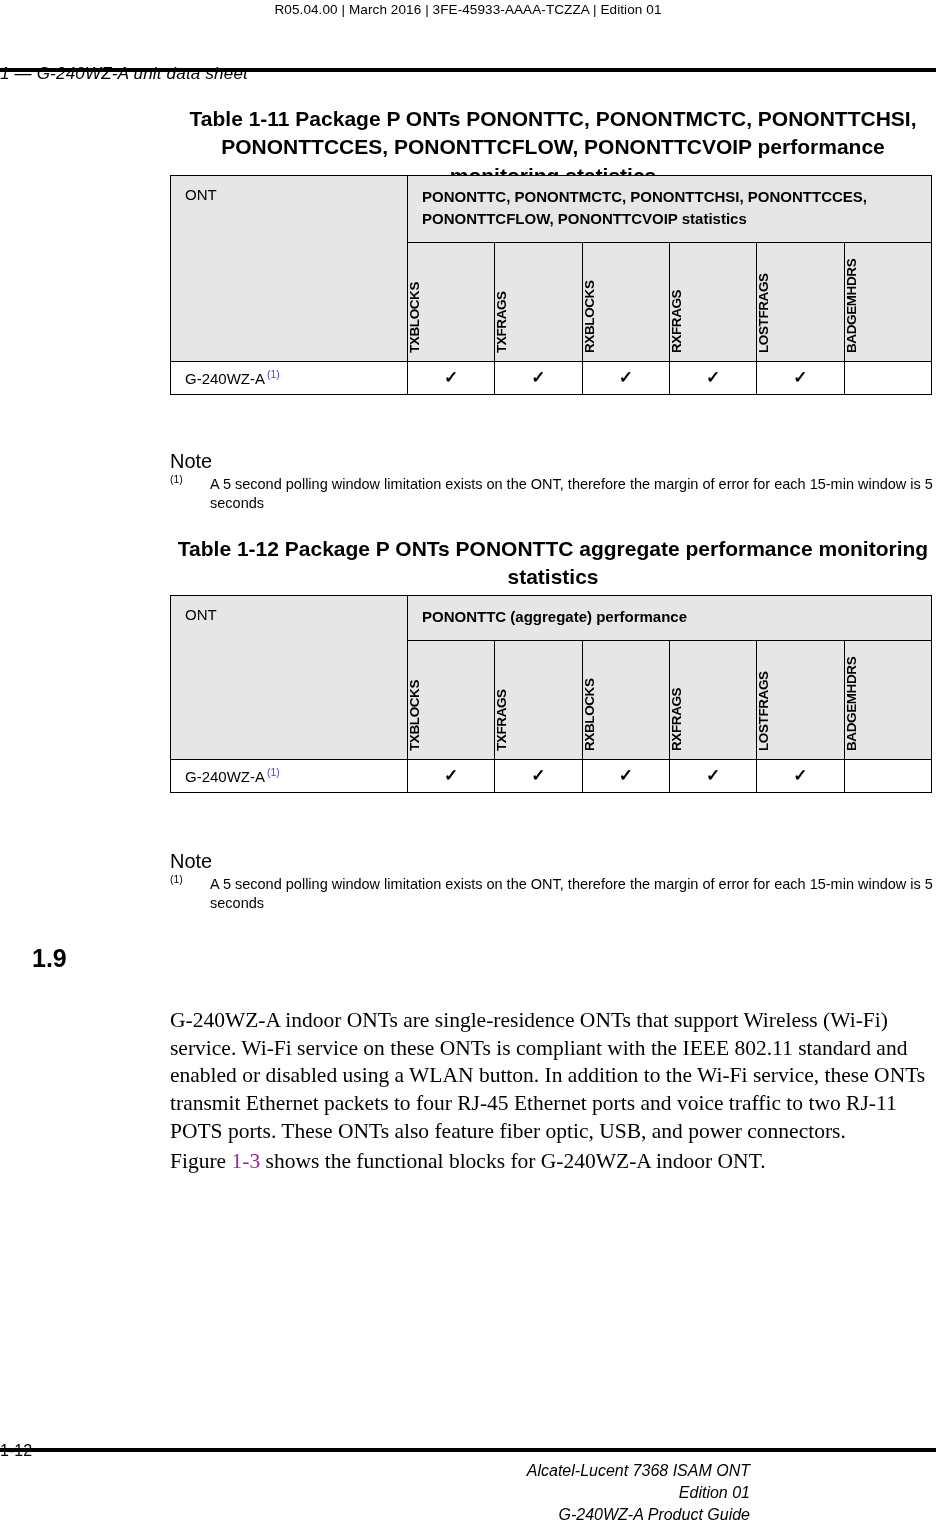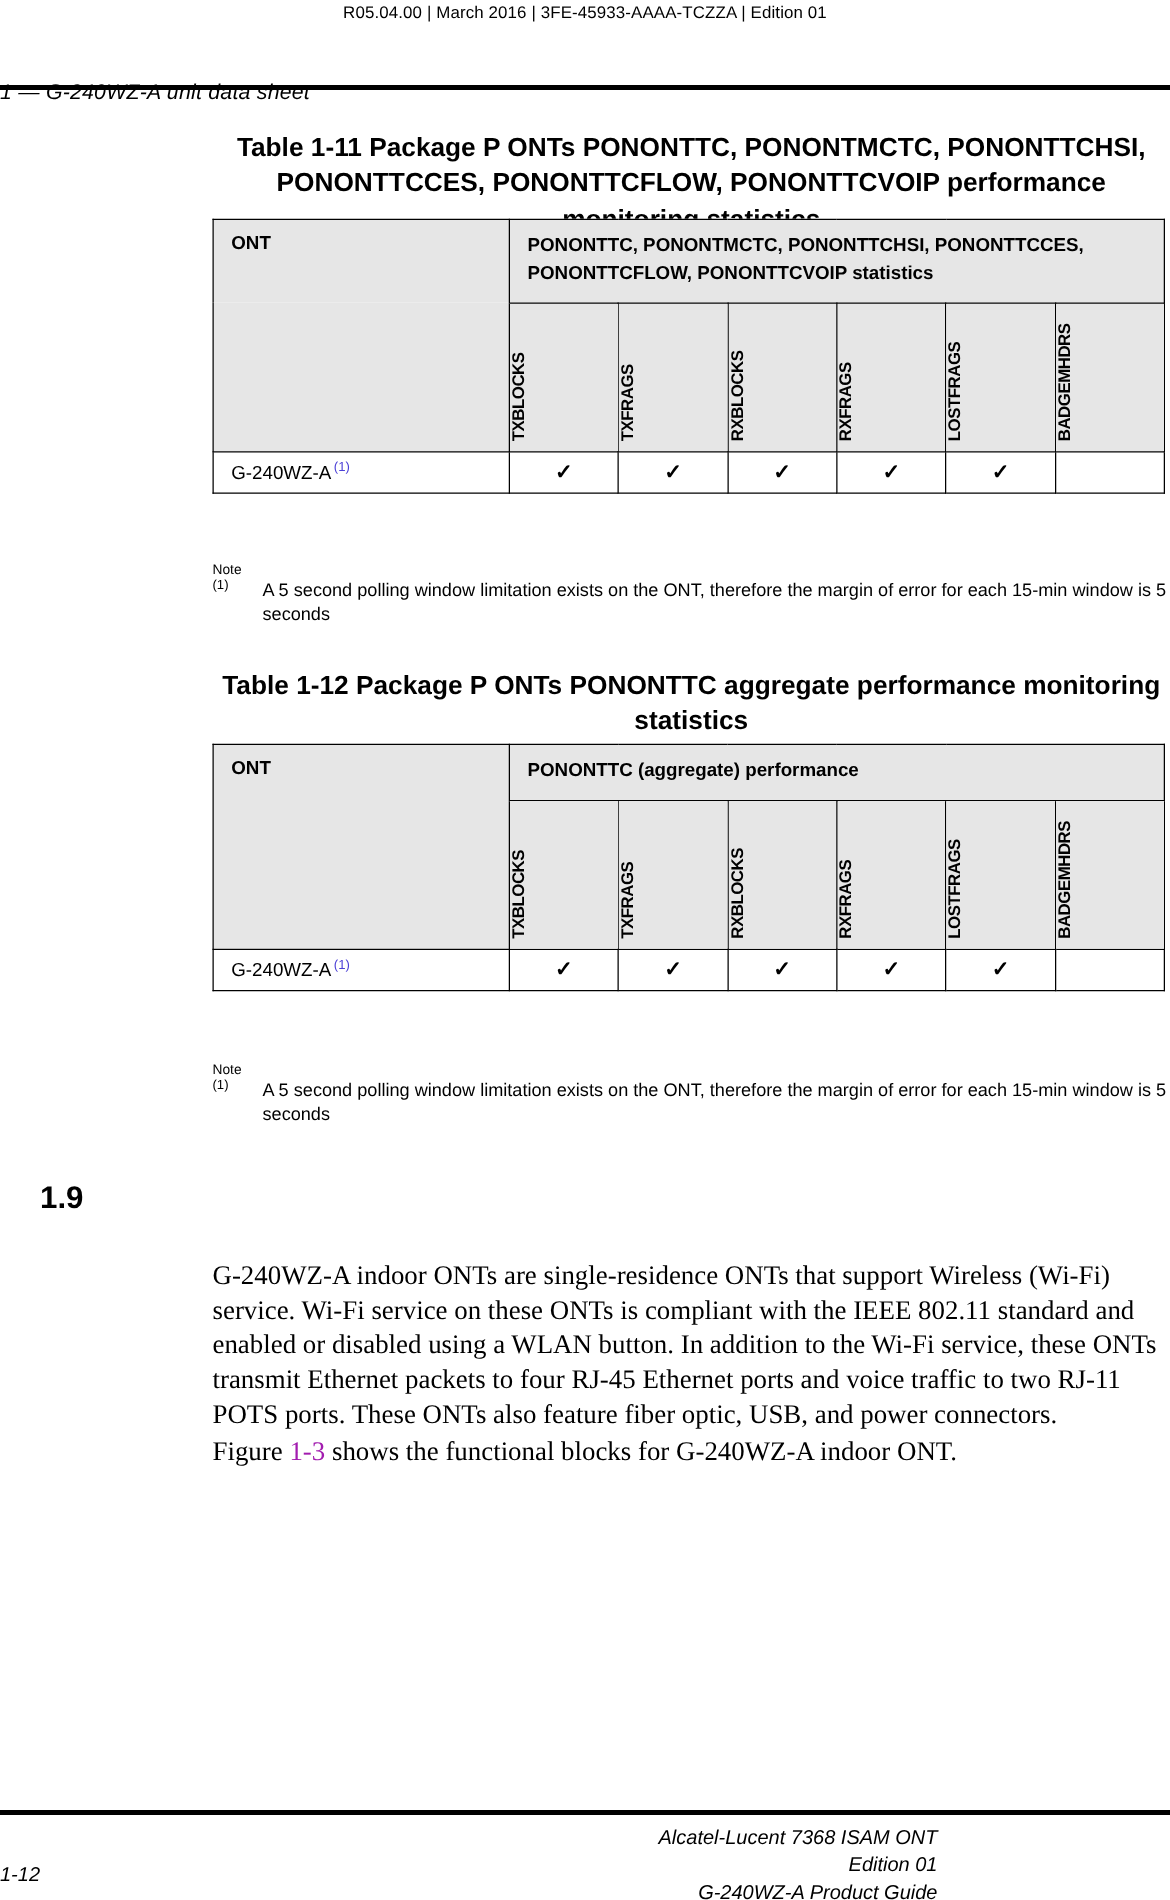--- a/index.html
+++ b/index.html
@@ -80,21 +80,21 @@
   .stat-table td, .stat-table th {
     border: 1px solid #000;
     padding: 0;
     vertical-align: top;
     background: #e6e6e6;
   }
 
   .cell-ont-head {
     width: 222px;
     padding: 10px 0 0 14px !important;
-    font-weight: bold;
+    font-weight: normal;
     font-size: 15px;
     text-align: left;
     border-bottom: 0 !important;
   }
   .cell-stat-head {
     padding: 10px 0 12px 14px !important;
     font-weight: bold;
     font-size: 15px;
     line-height: 1.45;
     text-align: left;
@@ -151,21 +151,21 @@
   }
 
   .col-w { width: 90px; }
 
   
   .note-block { position: absolute; left: 170px; width: 766px; }
   .note-1 { top: 450px; }
   .note-2 { top: 850px; }
 
   .note-title {
-    font-size: 11px;
+    font-size: 20px;
     margin-bottom: 2px;
   }
   .note-item {
     position: relative;
     padding-left: 40px;
     font-size: 14.5px;
     line-height: 1.34;
   }
   .note-item .marker {
     position: absolute;
@@ -213,22 +213,21 @@
     position: absolute;
     left: 0;
     top: 1448px;
     width: 936px;
     height: 4px;
     background: #000;
   }
   .foot-left {
     position: absolute;
     left: 0px;
-    top: 1492px;
-    font-style: italic;
+    top: 1442px;
     font-size: 16px;
   }
   .foot-right {
     position: absolute;
     right: 2px;
     top: 1460px;
     text-align: right;
     font-style: italic;
     font-size: 16px;
     line-height: 1.38;

